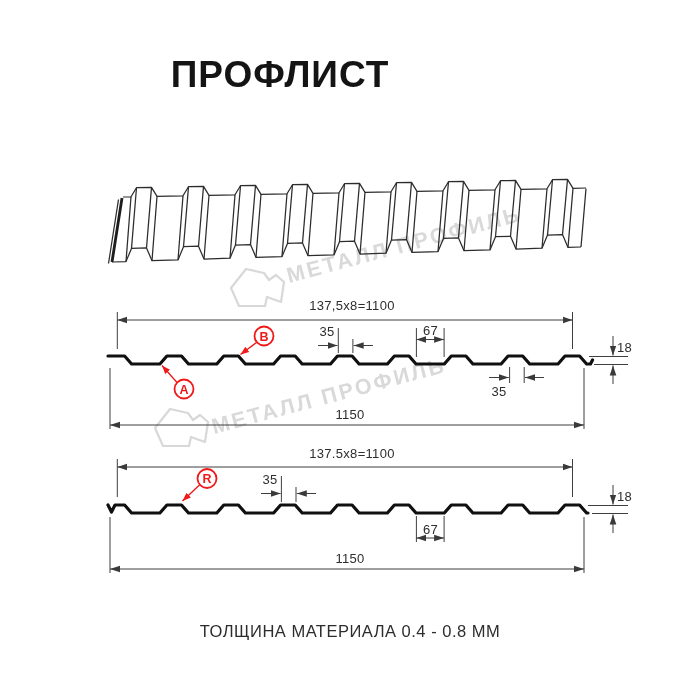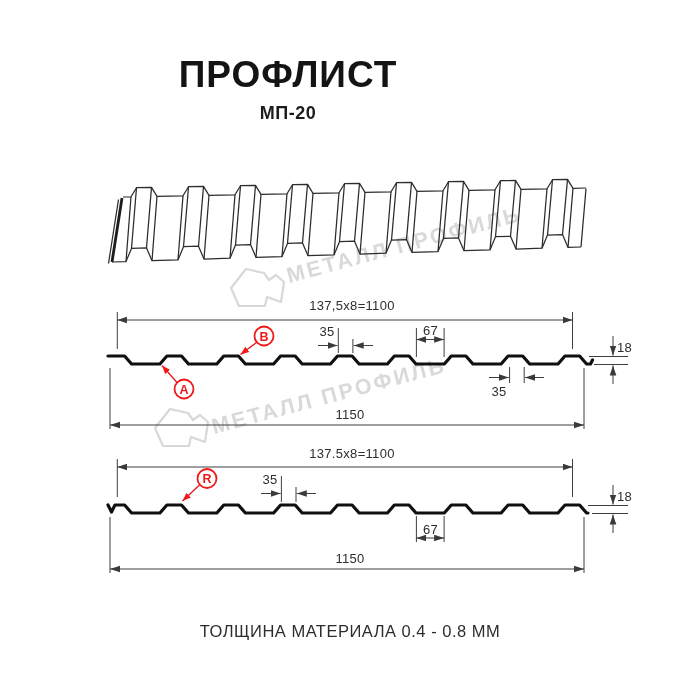--- a/index.html
+++ b/index.html
@@ -1,18 +1,18 @@
 <!DOCTYPE html>
 <html><head>
 <meta charset="utf-8">
 <style>
   html,body{margin:0;padding:0;background:#fff;}
   .page{position:relative;width:700px;height:700px;background:#fff;overflow:hidden;
         font-family:"Liberation Sans",sans-serif;}
-  header{position:absolute;top:54px;left:8px;width:560px;text-align:center;}
+  header{position:absolute;top:54px;left:0;width:560px;text-align:center;}
   .title{margin:0;font-size:37px;font-weight:800;letter-spacing:1px;color:#141414;}
   .subtitle{margin-top:7px;font-size:18px;font-weight:700;letter-spacing:.5px;color:#1c1c1c;}
   footer{position:absolute;top:622px;left:0;width:700px;text-align:center;}
   .thickness{font-size:16.5px;font-weight:400;letter-spacing:.5px;color:#2d2d2d;}
   svg#diagram{position:absolute;left:0;top:0;width:700px;height:700px;}
   svg text{font-family:"Liberation Sans",sans-serif;}
   .wm{stroke:#d8d8d8;stroke-width:2.2;fill:none;stroke-linejoin:round;}
   .wmt{fill:#d9d9d9;font-size:21.5px;font-weight:bold;letter-spacing:2.5px;}
   .l3d{stroke:#2c2c2c;stroke-width:1.25;fill:none;stroke-linejoin:round;}
   .l3d-edge{stroke:#1d1d1d;stroke-width:2.8;fill:none;}
@@ -23,21 +23,20 @@
   .redc{stroke:#ef1919;stroke-width:1.8;fill:none;}
   .rt{fill:#ef1919;font-size:12.5px;font-weight:700;}
 </style>
 </head>
 <body>
 
 <div class="page">
 
   <header>
     <h1 class="title">ПРОФЛИСТ</h1>
-    <div class="subtitle">МП-20</div>
   </header>
 
   <svg id="diagram" viewBox="0 0 700 700">
     <defs>
       <marker id="ar" markerWidth="11" markerHeight="8" refX="10" refY="4" orient="auto-start-reverse" markerUnits="userSpaceOnUse">
         <path d="M0,0.7 L10,4 L0,7.3 Z" fill="#3a3a3a"></path>
       </marker>
       <marker id="arR" markerWidth="10" markerHeight="8" refX="8.5" refY="4" orient="auto-start-reverse" markerUnits="userSpaceOnUse">
         <path d="M0,0.8 L8.5,4 L0,7.2 Z" fill="#ef1919"></path>
       </marker>

